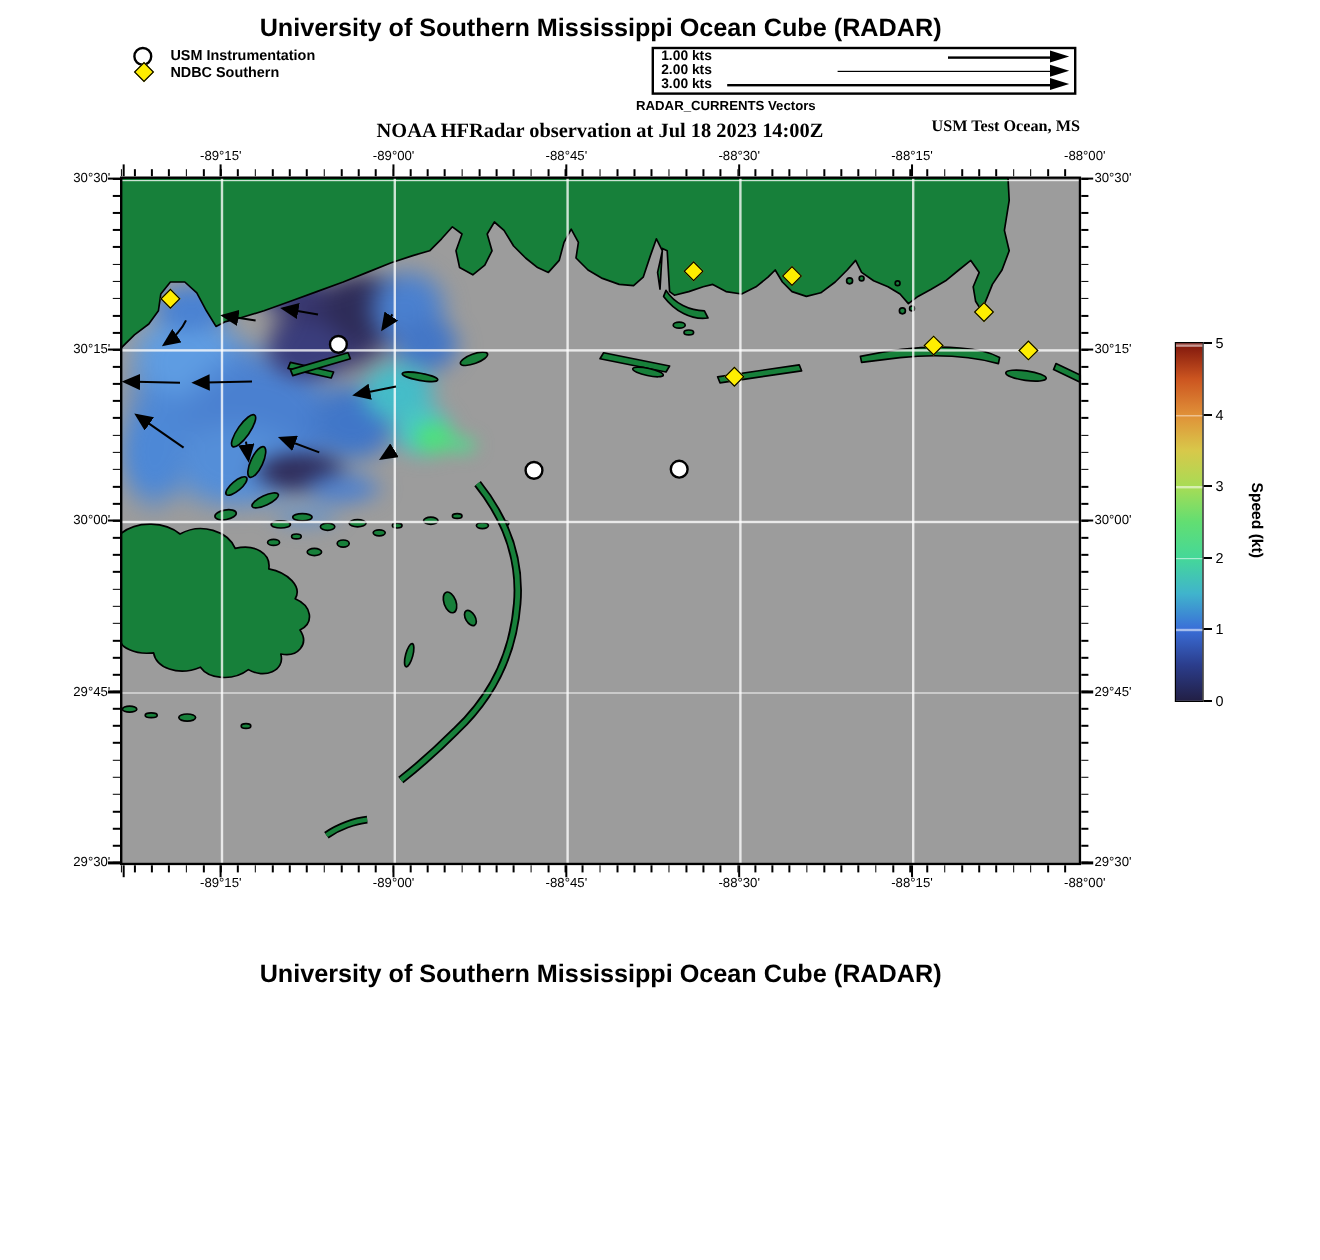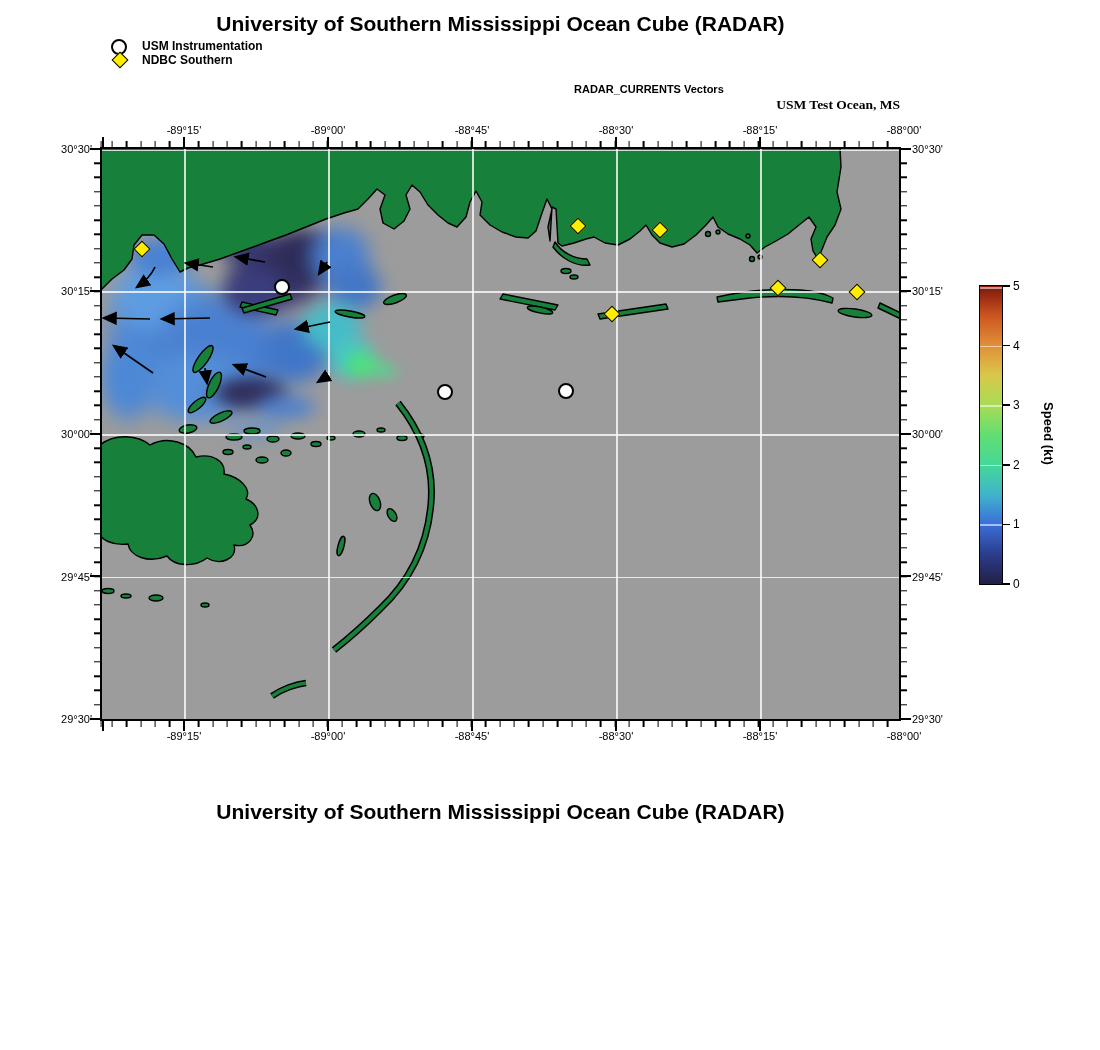--- a/index.html
+++ b/index.html
@@ -70,22 +70,34 @@
 
 <div id="stage">
 
   <div class="abs title" style="left:100px;top:12px;width:801px;">University of Southern Mississippi Ocean Cube (RADAR)</div>
 
   <div class="abs legend-circle" style="left:111px;top:39px;"></div>
   <div class="abs legend-label" style="left:130px;top:39px;">USM Instrumentation</div>
   <div class="abs legend-diamond" style="left:114px;top:54px;"></div>
   <div class="abs legend-label" style="left:130px;top:53px;">NDBC Southern</div>
 
-  <div class="abs veccap" style="left:574px;top:83px;">RADAR_CURRENTS Vectors</div>
-
+  <div class="abs vecbox" style="left:543px;top:39px;width:350px;height:36px;">
+    <div class="abs vecrow" style="left:6px;top:1px;">1.00 kts</div>
+    <div class="abs vecrow" style="left:6px;top:12.5px;">2.00 kts</div>
+    <div class="abs vecrow" style="left:6px;top:24px;">3.00 kts</div>
+    <div class="vline" style="left:245px;top:6px;width:90px;"></div>
+    <div class="vhead" style="left:330px;top:1.3px;"></div>
+    <div class="vline" style="left:153px;top:17.5px;width:182px;"></div>
+    <div class="vhead" style="left:330px;top:12.8px;"></div>
+    <div class="vline" style="left:61px;top:29px;width:274px;"></div>
+    <div class="vhead" style="left:330px;top:24.3px;"></div>
+  </div>
+  <div class="abs veccap" style="left:530px;top:83px;">RADAR_CURRENTS Vectors</div>
+
+  <div class="abs serif-sub" style="left:250px;top:99px;width:500px;">NOAA HFRadar observation at Jul 18 2023 14:00Z</div>
   <div class="abs serif-region" style="left:770px;top:97px;width:130px;">USM Test Ocean, MS</div>
 
   <div class="abs tick-top-minor"></div>
   <div class="abs tick-top-major"></div>
   <div class="abs tick-bot-minor"></div>
   <div class="abs tick-bot-major"></div>
   <div class="abs tick-left-minor"></div>
   <div class="abs tick-left-major"></div>
   <div class="abs tick-right-minor"></div>
   <div class="abs tick-right-major"></div>

